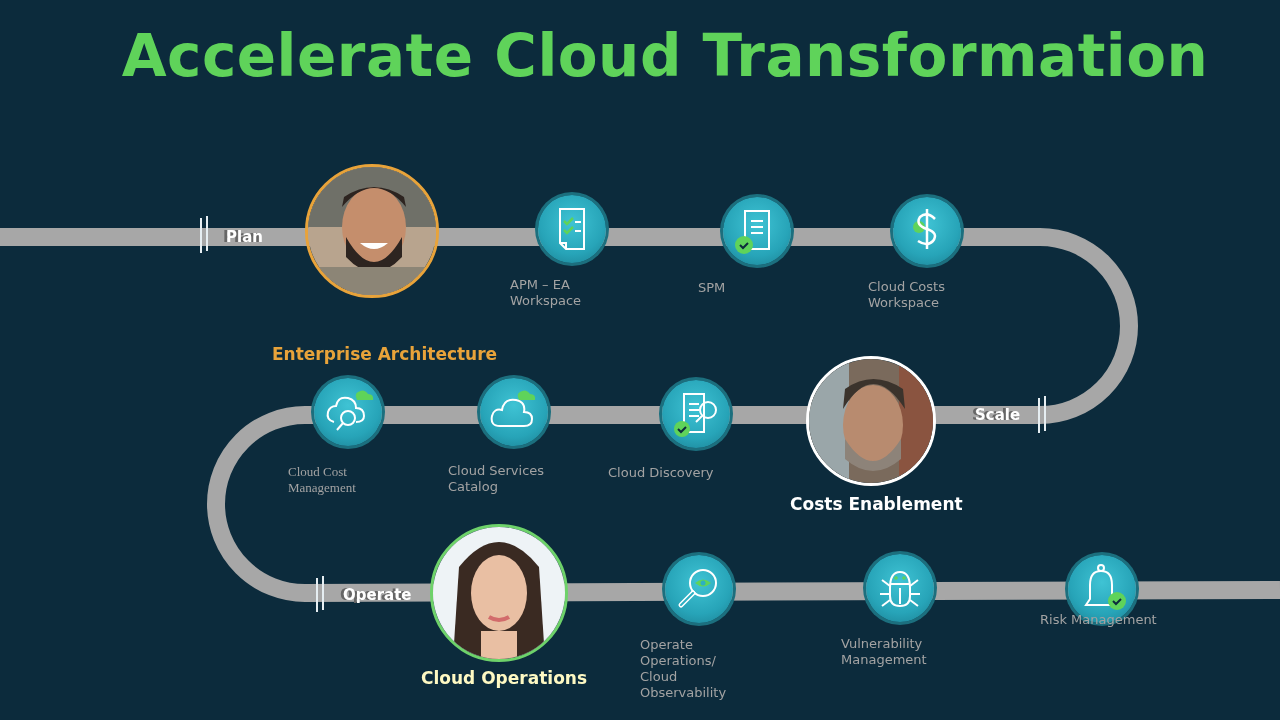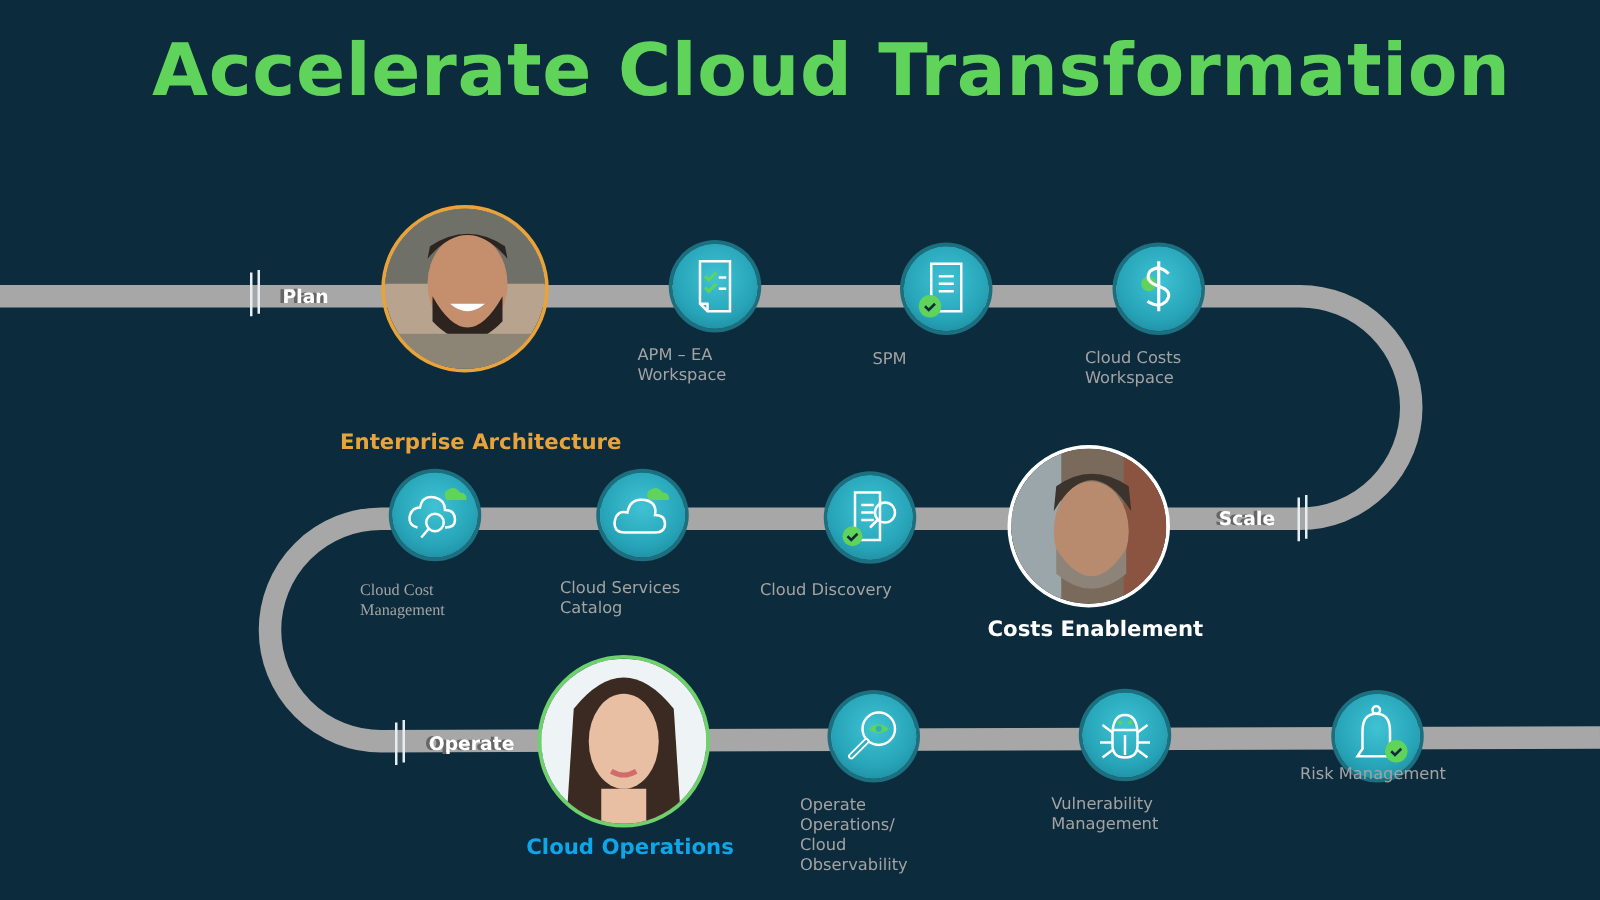--- a/index.html
+++ b/index.html
@@ -62,21 +62,21 @@
 
 <div class="person" style="left:430px;top:524px;width:132px;height:132px;border:3px solid #6ed26a;">
   <svg width="132" height="132" viewBox="0 0 132 132">
     <rect width="132" height="132" fill="#eef3f6"></rect>
     <path d="M20 132 L26 40 Q66 -10 106 40 L112 132Z" fill="#3a2a22"></path>
     <ellipse cx="66" cy="66" rx="28" ry="38" fill="#e9bfa3"></ellipse>
     <path d="M56 90 Q66 96 76 90" stroke="#d26b6b" stroke-width="4" fill="none"></path>
     <rect x="48" y="104" width="36" height="30" fill="#e9bfa3"></rect>
   </svg>
 </div>
-<div class="person-name" style="left:421px;top:668px;color:#0ea5e9;">Cloud Operations</div>
+<div class="person-name" style="left:421px;top:668px;color:#fef9c3;">Cloud Operations</div>
 
 <div class="icon-node" style="left:538px;top:195px;">
   <svg width="68" height="68">
     <path d="M22 14 L46 14 L46 54 L28 54 L22 48 Z" fill="none" stroke="#fff" stroke-width="2"></path>
     <path d="M22 48 L28 48 L28 54" fill="none" stroke="#fff" stroke-width="2"></path>
     <path d="M26 26 l3 3 l6 -6" stroke="#5fd35a" stroke-width="2.5" fill="none"></path>
     <path d="M26 35 l3 3 l6 -6" stroke="#5fd35a" stroke-width="2.5" fill="none"></path>
     <line x1="37" y1="27" x2="43" y2="27" stroke="#fff" stroke-width="2"></line>
     <line x1="37" y1="36" x2="43" y2="36" stroke="#fff" stroke-width="2"></line>
   </svg>

